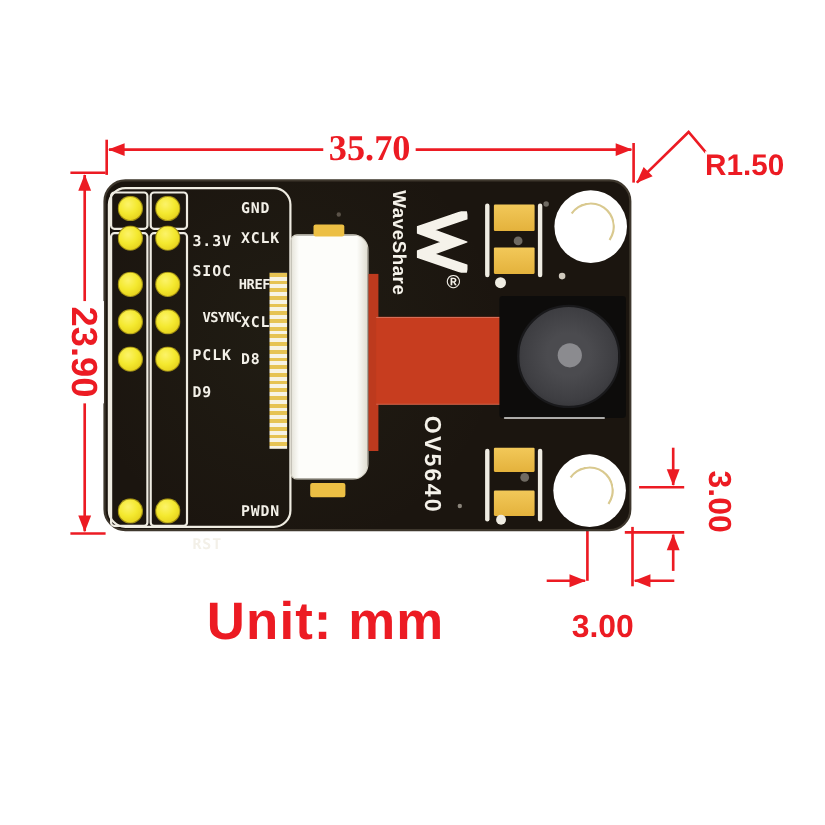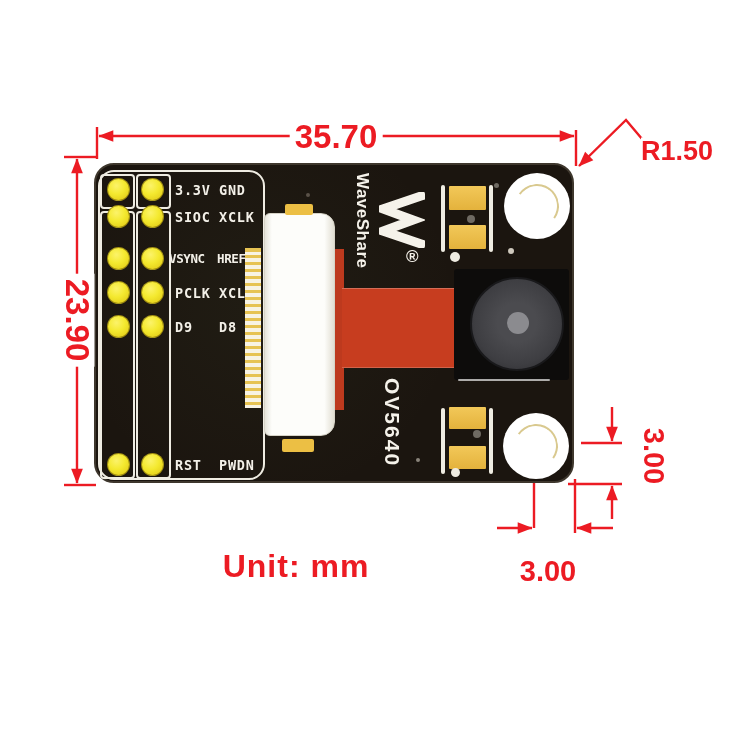--- a/index.html
+++ b/index.html
@@ -14,23 +14,23 @@
   .whitebox{position:absolute;border:2.5px solid #efece2;border-radius:4px;box-sizing:border-box;}
   #pin-outline{position:absolute;left:2px;top:5px;width:167px;height:310px;
          border:2.5px solid #efece2;border-radius:16px;box-sizing:border-box;}
   .pin-row{position:absolute;left:0;width:240px;height:34px;}
   .pin{position:absolute;top:5px;width:23px;height:23px;border-radius:50%;
        background:radial-gradient(circle at 40% 32%,#fcf36a 0%,#f4e92f 45%,#e8d51f 75%,#c9ae10 100%);
        border:1px solid rgba(90,70,0,.5);box-sizing:border-box;}
   .pin.c1{left:11px;} .pin.c2{left:45px;}
   .plabel{position:absolute;line-height:34px;color:#f3f0e8;font-family:"DejaVu Sans Mono",monospace;
           font-weight:bold;font-size:13.5px;letter-spacing:.8px;white-space:nowrap;}
-  .pl1{left:79px;} .pl2{left:123px;}
+  .pl1{left:79px;margin-top:30px;} .pl2{left:123px;}
   .row-tight .plabel{font-size:12.5px;letter-spacing:-.4px;}
-  .row-tight .pl1{left:73px;} .row-tight .pl2{left:121px;}
+  .row-tight .pl1{left:88px;} .row-tight .pl2{left:121px;}
 
   
   #contacts{position:absolute;left:149px;top:83px;width:16px;height:160px;
             background:repeating-linear-gradient(180deg,#e6c353 0 3.5px,#f7f3e4 3.5px 7px);}
   #connector{position:absolute;left:168px;top:48px;width:71px;height:223px;
              background:linear-gradient(90deg,#e6e4da 0,#fdfdfa 10%,#fdfdfa 86%,#e1ded2 100%);
              border:1px solid #d6d3c7;border-radius:6px 14px 14px 6px;box-sizing:border-box;}
   .tab{position:absolute;background:#ecbf44;border-radius:2px;}
   #tab-top{left:189px;top:39px;width:28px;height:11px;}
   #tab-bottom{left:186px;top:274px;width:32px;height:13px;}
@@ -67,26 +67,26 @@
   .vtext{position:absolute;transform-origin:0 0;transform:rotate(90deg);color:#f5f2ea;
          font-weight:bold;white-space:nowrap;}
   #brand-text{left:276px;top:8px;font-size:17px;letter-spacing:.5px;font-family:"Liberation Sans",sans-serif;}
   #chip-text{left:308px;top:213px;font-size:21px;letter-spacing:2px;font-family:"Liberation Sans",sans-serif;}
   #wlogo{position:absolute;left:329px;top:27px;transform-origin:0 0;transform:rotate(90deg);}
   #regmark{position:absolute;left:310px;top:82px;color:#f5f2ea;font-size:17px;font-weight:bold;}
 
   
   .dimtext{position:absolute;color:#ec1b23;font-weight:bold;background:#ffffff;line-height:1;
            padding:1px 5px;white-space:nowrap;font-family:"Liberation Sans",sans-serif;}
-  #t-width{left:336px;top:136px;transform:translate(-50%,-50%);font-size:33px;}
+  #t-width{left:336px;top:136px;transform:translate(-50%,-50%);font-size:33px;font-family:Liberation Serif, serif;}
   #t-height{left:77px;top:320px;transform:translate(-50%,-50%) rotate(90deg);font-size:33px;}
   #t-radius{left:641px;top:151px;transform:translate(0,-50%);font-size:27px;padding:0;}
   #t-hole-v{left:653px;top:456px;transform:translate(-50%,-50%) rotate(90deg);font-size:29px;}
   #t-hole-h{left:548px;top:571px;transform:translate(-50%,-50%);font-size:29px;}
-  #t-unit{left:296px;top:566px;transform:translate(-50%,-50%);font-size:32px;letter-spacing:1px;}
+  #t-unit{left:296px;top:566px;transform:translate(-50%,-50%);font-size:48px;letter-spacing:1px;}
 </style>
 </head>
 <body>
 
 <div id="stage">
 
   <svg id="dims-svg" width="750" height="750">
     <defs>
       <marker id="arw" viewBox="0 0 12 10" refX="11.5" refY="5" markerWidth="19" markerHeight="13" markerUnits="userSpaceOnUse" orient="auto-start-reverse">
         <path d="M0.5,0.5 L12,5 L0.5,9.5 z" fill="#ec1b23"></path>

